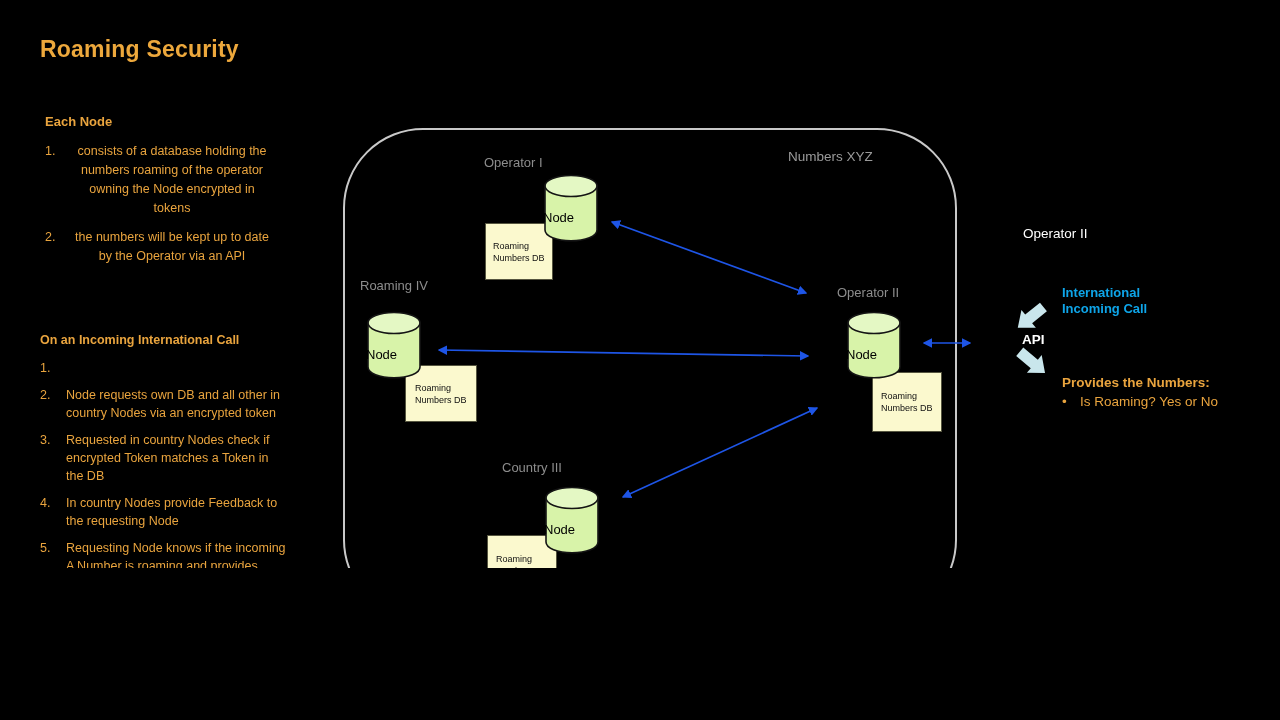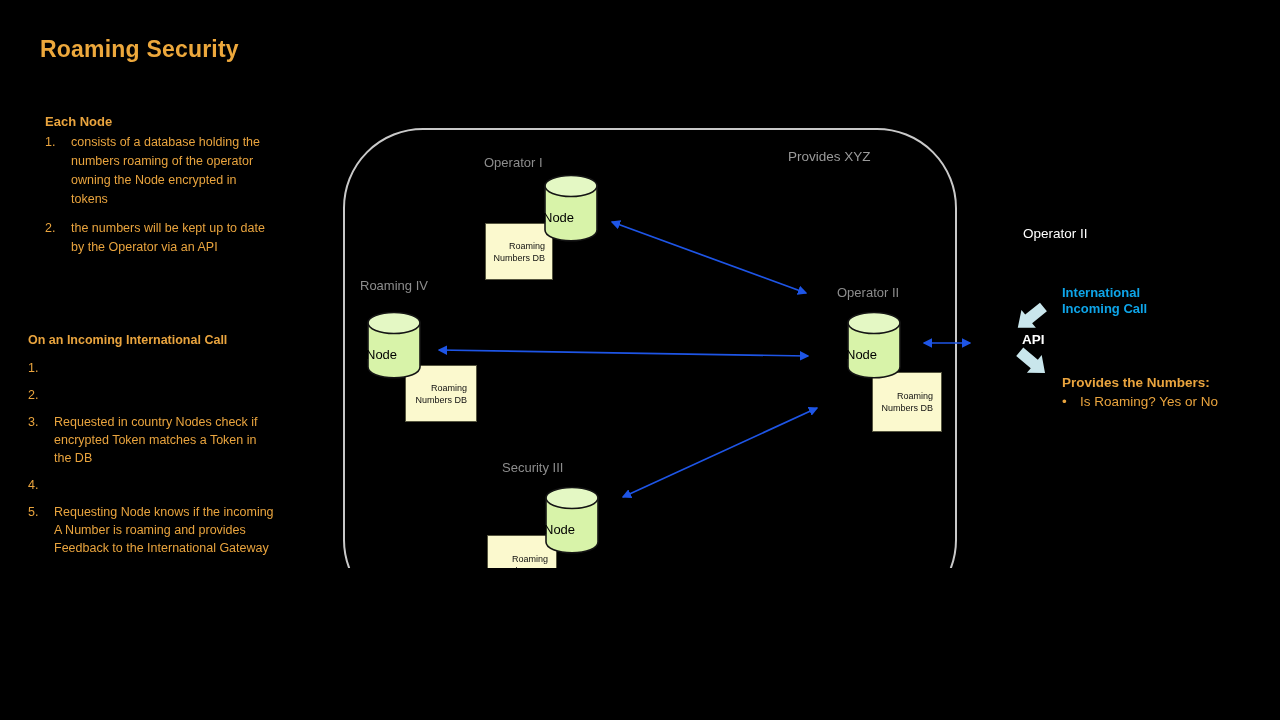--- a/index.html
+++ b/index.html
@@ -8,38 +8,38 @@
     position:relative; width:1280px; height:568px; background:#000;
     font-family:"Liberation Sans", sans-serif; overflow:hidden;
     --orange:#E9A43E; --gray:#929292; --blue:#1E55E6; --paleblue:#C9E6EC;
   }
   .abs { position:absolute; }
 
   
   .title { left:40px; top:36px; font-size:23px; font-weight:bold; color:#EDA83C; letter-spacing:.2px; }
   .section { color:var(--orange); }
   .sec1 { left:45px; top:114px; width:232px; }
-  .sec2 { left:28px; top:333px; width:252px; }
+  .sec2 { left:40px; top:333px; width:252px; }
   .sec-heading { font-weight:bold; font-size:13px; }
-  .sec1 .sec-heading { margin-bottom:4px; }
+  .sec1 .sec-heading { margin-bottom:13px; }
   .sec2 .sec-heading { font-size:12.5px; margin-bottom:12px; }
   .num-item { display:flex; font-size:12.5px; }
   .sec1 .num-item { line-height:19px; margin-bottom:10px; }
   .sec2 .num-item { line-height:18px; margin-bottom:9px; }
   .num-item .num { flex:0 0 26px; }
-  .sec1 .num-item .itxt { width:202px; }
+  .sec1 .num-item .itxt { width:202px;text-align:center; }
   .sec2 .num-item .itxt { width:220px; }
 
   
   .country { left:343px; top:128px; width:614px; height:492px;
              border:2px solid #C9C9C9; border-radius:80px; }
   .country-label { left:788px; top:149px; color:#9A9A9A; font-size:13.5px; }
   .op-label { color:#8D8D8D; font-size:13px; }
   .db-box { background:#FBF9CE; border:1px solid #55553F; color:#101010;
-            font-size:9px; line-height:12px; text-align:right;
+            font-size:9px; line-height:12px; text-align:left;
             display:flex; align-items:center; justify-content:center; z-index:2; }
   .cyl { width:56px; height:68px; z-index:3; }
   .node-label { position:absolute; left:0; width:100%; top:36px; text-align:center;
                 font-size:13px; color:#000; z-index:4; }
   .overlay { left:0; top:0; z-index:5; pointer-events:none; }
 
   
   .op2-label  { left:1023px; top:226px; color:#fff; font-size:13.5px; }
   .intl-call  { left:1062px; top:285px; width:118px; color:#0ea5e9; font-weight:bold;
                 font-size:13px; line-height:16px; }
@@ -67,36 +67,38 @@
     </div>
   </div>
 
   <div class="abs section sec2">
     <div class="sec-heading">On an Incoming International Call</div>
     <div class="num-item">
       <span class="num">1.</span>
     </div>
     <div class="num-item">
       <span class="num">2.</span>
+      <span class="itxt">Node requests own DB and all other in country Nodes via an encrypted token</span>
     </div>
     <div class="num-item">
       <span class="num">3.</span>
       <span class="itxt">Requested in country Nodes check if encrypted Token matches a Token in the DB</span>
     </div>
     <div class="num-item">
       <span class="num">4.</span>
+      <span class="itxt">In country Nodes provide Feedback to the requesting Node</span>
     </div>
     <div class="num-item">
       <span class="num">5.</span>
       <span class="itxt">Requesting Node knows if the incoming A Number is roaming and provides Feedback to the International Gateway</span>
     </div>
   </div>
 
   <div class="abs country"></div>
-  <div class="abs country-label">Provides XYZ</div>
+  <div class="abs country-label">Numbers XYZ</div>
 
   <div class="abs op-label" style="left:484px; top:155px;">Operator I</div>
   <div class="abs db-box" style="left:485px; top:223px; width:68px; height:57px;">
     <span style="width:52px;">Roaming Numbers DB</span>
   </div>
   <div class="abs" style="left:543px; top:174px;">
     <svg class="cyl abs" style="left:0;top:0;" viewBox="0 0 56 68">
       <path d="M2 12 V56 C2 62.2 13.6 66.8 28 66.8 C42.4 66.8 54 62.2 54 56 V12 Z" fill="#D8F3A9" stroke="#141414" stroke-width="1.6"></path>
       <ellipse cx="28" cy="12" rx="26" ry="10.5" fill="#E4F8C4" stroke="#141414" stroke-width="1.6"></ellipse>
     </svg>
@@ -108,21 +110,21 @@
     <span style="width:52px;">Roaming Numbers DB</span>
   </div>
   <div class="abs" style="left:366px; top:311px;">
     <svg class="cyl abs" style="left:0;top:0;" viewBox="0 0 56 68">
       <path d="M2 12 V56 C2 62.2 13.6 66.8 28 66.8 C42.4 66.8 54 62.2 54 56 V12 Z" fill="#D8F3A9" stroke="#141414" stroke-width="1.6"></path>
       <ellipse cx="28" cy="12" rx="26" ry="10.5" fill="#E4F8C4" stroke="#141414" stroke-width="1.6"></ellipse>
     </svg>
     <div class="node-label">Node</div>
   </div>
 
-  <div class="abs op-label" style="left:502px; top:460px;">Security III</div>
+  <div class="abs op-label" style="left:502px; top:460px;">Country III</div>
   <div class="abs db-box" style="left:487px; top:535px; width:70px; height:60px;">
     <span style="width:52px;">Roaming Numbers DB</span>
   </div>
   <div class="abs" style="left:544px; top:486px;">
     <svg class="cyl abs" style="left:0;top:0;" viewBox="0 0 56 68">
       <path d="M2 12 V56 C2 62.2 13.6 66.8 28 66.8 C42.4 66.8 54 62.2 54 56 V12 Z" fill="#D8F3A9" stroke="#141414" stroke-width="1.6"></path>
       <ellipse cx="28" cy="12" rx="26" ry="10.5" fill="#E4F8C4" stroke="#141414" stroke-width="1.6"></ellipse>
     </svg>
     <div class="node-label">Node</div>
   </div>

